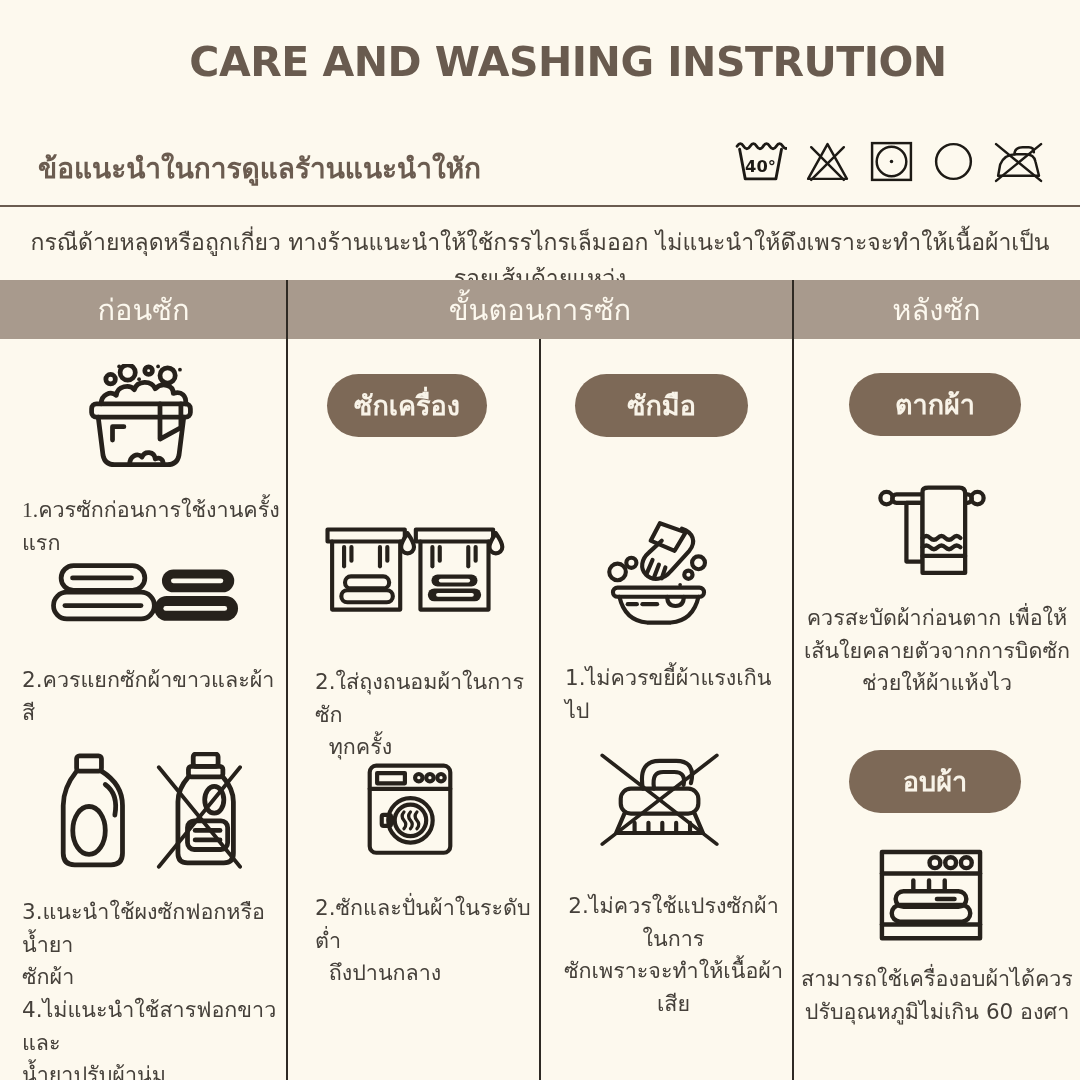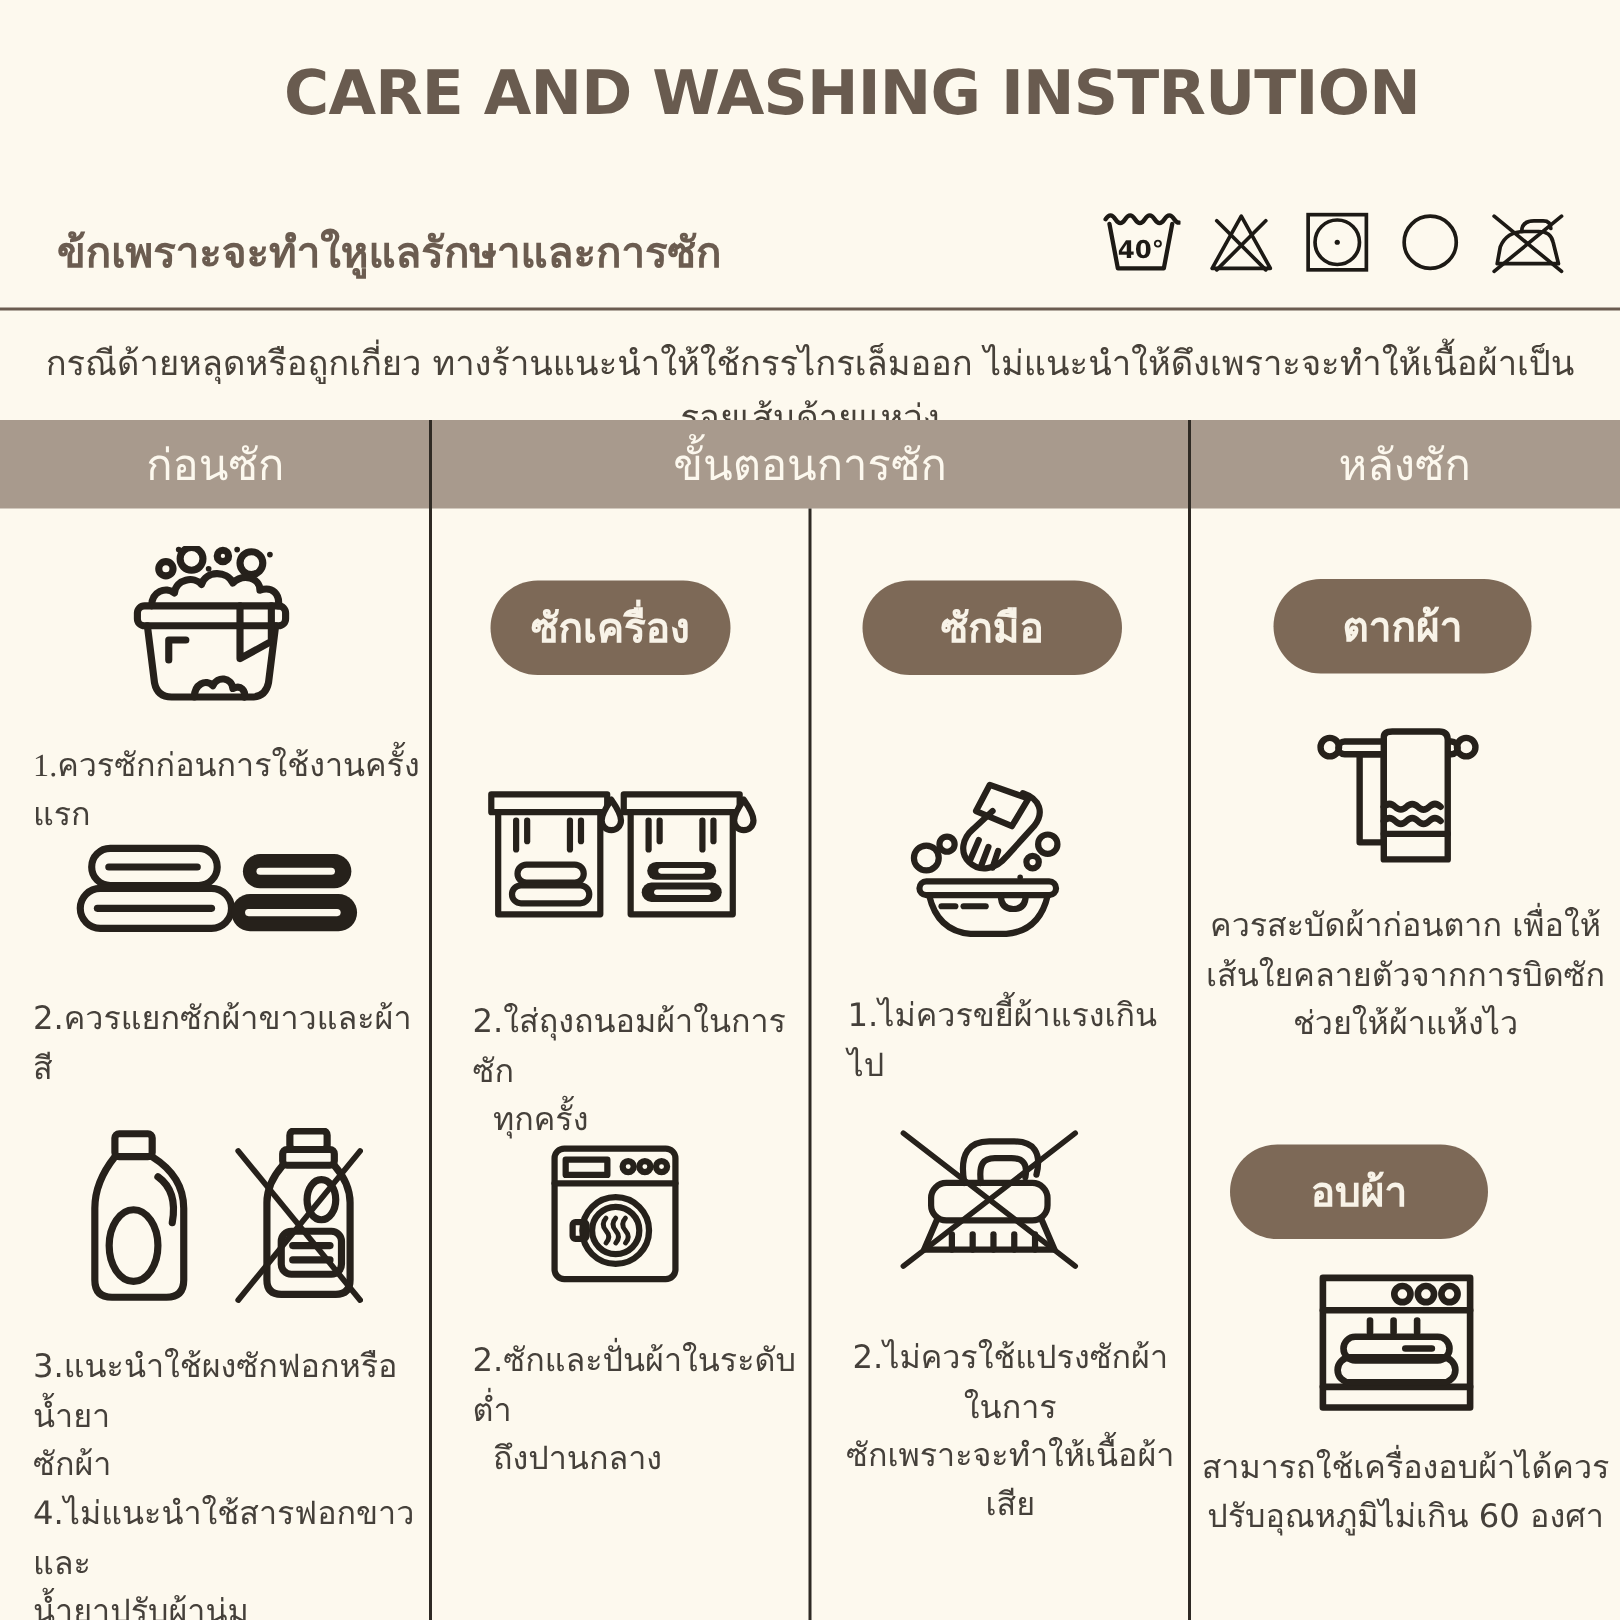--- a/index.html
+++ b/index.html
@@ -31,26 +31,26 @@
   .th-before{left:0;width:287px;}
   .th-steps{left:287px;width:506px;}
   .th-after{left:793px;width:287px;}
   .vline{position:absolute;width:2px;top:280px;bottom:0;background:#2F2A24;}
   .vl-1{left:286px;}
   .vl-2{left:792px;}
   .vl-mid{left:539px;top:339px;}
   .badge{
     position:absolute;height:63px;border-radius:32px;background:#7D6957;
     color:#F8F3E8;font-weight:bold;font-size:27px;
-    display:flex;align-items:center;justify-content:center;margin-top:13px;
+    display:flex;align-items:center;justify-content:center;
   }
   .b-machine{left:327px;top:374px;width:160px;}
   .b-hand{left:575px;top:374px;width:173px;}
   .b-dry{left:849px;top:373px;width:172px;}
-  .b-tumble{left:820px;top:750px;width:172px;}
+  .b-tumble{left:849px;top:750px;width:172px;}
   .icon{position:absolute;}
   .icon svg{display:block;width:100%;height:auto;}
   .cell{
     position:absolute;font-size:21.5px;line-height:1.52;color:#45403A;white-space:pre-wrap;
   }
   .t-before-1{left:22px;top:494px;width:262px;font-family:Liberation Serif, serif;}
   .t-before-2{left:22px;top:664px;width:262px;}
   .t-before-3{left:22px;top:896px;width:264px;}
   .t-machine-1{left:315px;top:666px;width:220px;}
   .t-machine-2{left:315px;top:892px;width:220px;}
@@ -59,21 +59,21 @@
   .t-dry{left:797px;top:602px;width:280px;text-align:center;}
   .t-tumble{left:797px;top:963px;width:280px;text-align:center;}
 </style>
 </head>
 <body>
 
 <div class="canvas">
 
   <div class="title">CARE AND WASHING INSTRUTION</div>
 
-  <div class="subtitle">ข้กเพราะจะทำใหูแลรักษาและการซัก</div>
+  <div class="subtitle">ข้อแนะนำในการดูแลรัานแนะนำใหัก</div>
 
   <div class="symbols">
     <svg viewBox="0 0 52 46">
       <g fill="none" stroke="#1D1A15" stroke-width="2.8" stroke-linecap="round" stroke-linejoin="round">
         <path d="M3,8 q3.2,-5 6.4,0 q3.2,5 6.4,0 q3.2,-5 6.4,0 q3.2,5 6.4,0 q3.2,-5 6.4,0 q3.2,5 6.4,0 q3.2,-5 6.4,0 q1.6,2.5 3.4,2.2"></path>
         <path d="M5.5,11 L11,40 H41 L46.5,11"></path>
         <text x="26" y="33" font-size="16" font-weight="bold" fill="#1D1A15" stroke="none" text-anchor="middle">40°</text>
       </g>
     </svg>
     <svg viewBox="0 0 48 46">

